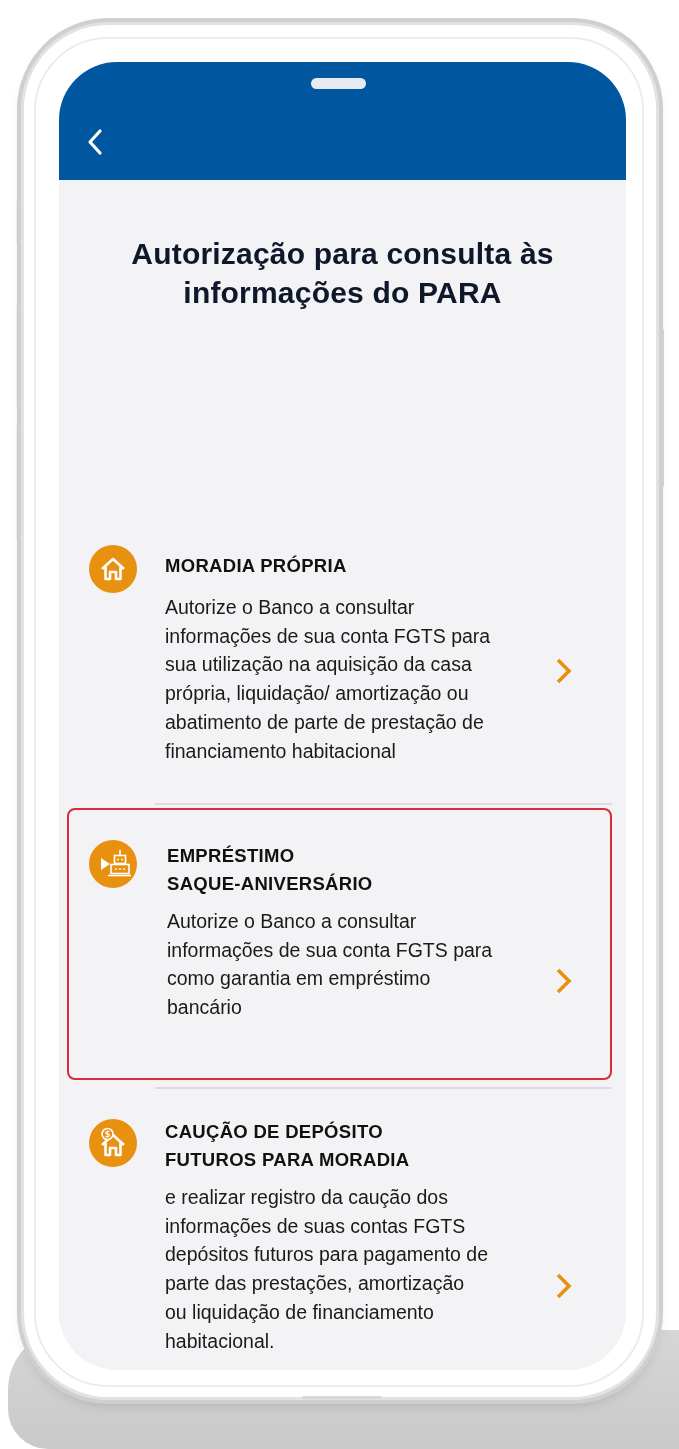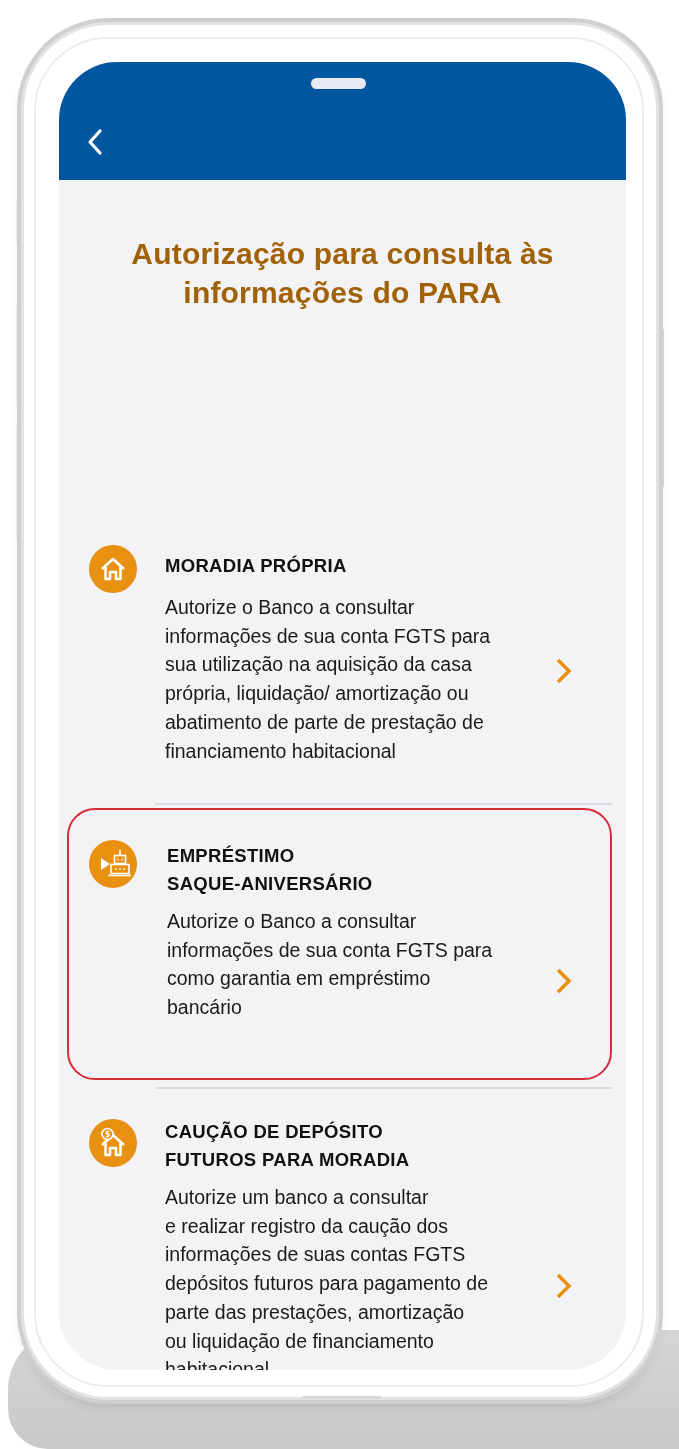--- a/index.html
+++ b/index.html
@@ -50,32 +50,32 @@
     position:absolute; left:24px; top:64px; width:28px; height:32px;
     cursor:pointer;
   }
   .content {
     position:absolute; left:0; top:118px; width:100%; bottom:0;
     background:#f3f3f6;
   }
   .page-title {
     position:absolute; left:20px; right:20px; top:54px;
     text-align:center; font-weight:bold; font-size:30px; line-height:39px;
-    color:#a16207; letter-spacing:0.2px;
+    color:#0f172a; letter-spacing:0.2px;
   }
   .page-subtitle {
     position:absolute; left:40px; right:40px; top:164px;
     text-align:center; font-size:16.5px; line-height:26px; color:#1a1a1a;
   }
   .item {
     position:absolute; left:8px; width:545px; cursor:pointer;
     box-sizing:border-box;
   }
   .item.highlight {
-    border:2.5px solid #d62e38; border-radius:28px;
+    border:2.5px solid #d62e38; border-radius:8px;
   }
   .item-icon {
     position:absolute; width:48px; height:48px; border-radius:50%;
     background:#e8900f;
   }
   .item-title {
     position:absolute; left:98px; font-weight:bold; font-size:18.5px;
     line-height:28px; color:#111111; letter-spacing:0.3px;
   }
   .item-body {
@@ -188,21 +188,20 @@
           <text x="18.5" y="18" text-anchor="middle" font-size="8" font-weight="bold" fill="#ffffff" font-family="DejaVu Sans, sans-serif">$</text>
         </svg>
       </div>
       <div class="item-title" style="top:139px;top:139px;"></div>
 
       <div class="item-title" style="top:22px;">
         <span class="line">CAUÇÃO DE DEPÓSITO</span>
         <span class="line">FUTUROS PARA MORADIA</span>
       </div>
       <div class="item-body" style="top:87px;">
-        <span class="line">Autorize um banco a consultar</span>
         <span class="line">e realizar registro da caução dos</span>
         <span class="line">informações de suas contas FGTS</span>
         <span class="line">depósitos futuros para pagamento de</span>
         <span class="line">parte das prestações, amortização</span>
         <span class="line">ou liquidação de financiamento</span>
         <span class="line">habitacional.</span>
       </div>
       <svg class="item-chevron" style="left:486px;top:175px;" viewBox="0 0 22 30">
         <polyline points="5,4 16,15 5,26" fill="none" stroke="#e8900f" stroke-width="3.6" stroke-linejoin="miter"></polyline>
       </svg>

